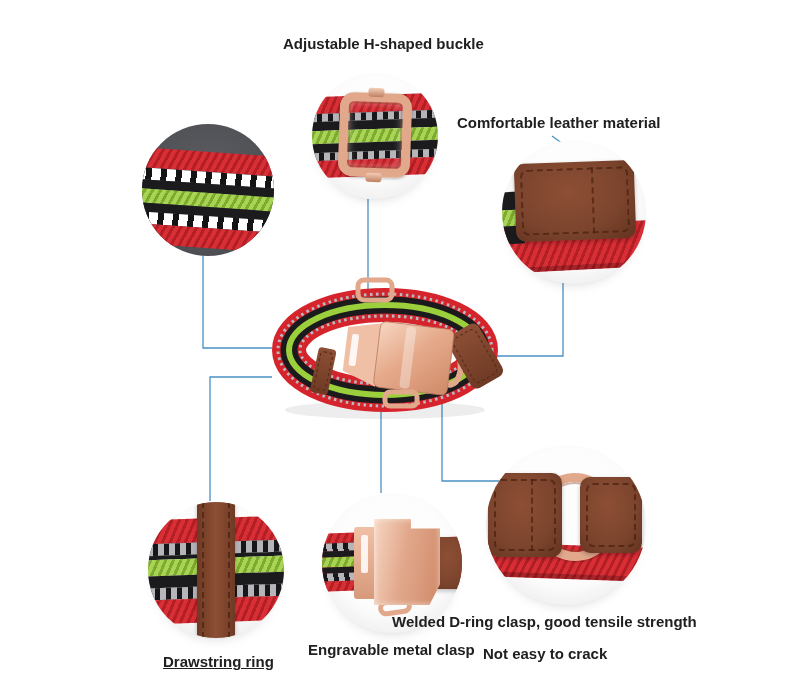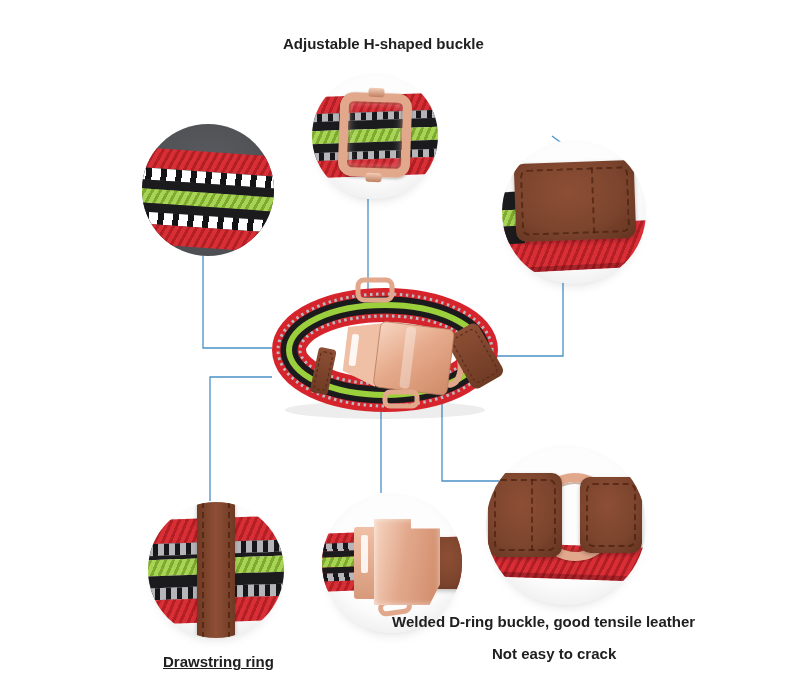--- a/index.html
+++ b/index.html
@@ -5,21 +5,21 @@
   html,body{margin:0;padding:0;background:#fff;}
   .canvas{position:relative;width:756px;height:700px;background:var(--c-canvas_bg,#fff);overflow:hidden;
           font-family:"Liberation Sans",sans-serif;}
   .lbl{position:absolute;font-weight:700;font-size:15px;color:var(--c-text,#202020);white-space:nowrap;z-index:5;}
   #lbl-adjustable{left:283px;top:35px;}
   #lbl-reflective{left:105px;top:72px;}
   #lbl-leather{left:457px;top:114px;}
   #lbl-drawstring{left:163px;top:653px;text-decoration:underline;}
   #lbl-clasp{left:308px;top:641px;}
   #lbl-dring{left:392px;top:613px;}
-  #lbl-crack{left:483px;top:645px;margin-left:9px;}
+  #lbl-crack{left:483px;top:645px;}
 
   .connectors{position:absolute;left:0;top:0;z-index:1;}
 
   .circle{position:absolute;border-radius:50%;overflow:hidden;z-index:2;}
   .c-white{background:#fdfdfd;box-shadow:inset 0 -10px 18px rgba(0,0,0,.05), 0 8px 14px -10px rgba(0,0,0,.22);}
   .tl{left:142px;top:124px;width:132px;height:132px;
       background:radial-gradient(circle at 50% 42%, #5d5e63 0%, #4c4d51 85%);}
   .tc{left:312px;top:73px;width:126px;height:126px;}
   .tr{left:502px;top:140px;width:144px;height:144px;}
   .bl{left:148px;top:502px;width:136px;height:136px;}
@@ -81,22 +81,24 @@
       <polyline points="203,256 203,348 272,348"></polyline>
       <line x1="552" y1="136" x2="574" y2="152"></line>
       <polyline points="563,283 563,356 478,356"></polyline>
       <polyline points="272,377 210,377 210,501"></polyline>
       <line x1="381" y1="402" x2="381" y2="493"></line>
       <polyline points="442,400 442,481 499,481"></polyline>
     </g>
   </svg>
 
   <div class="lbl" id="lbl-adjustable">Adjustable H-shaped buckle</div>
+  <div class="lbl" id="lbl-leather">Comfortable leather material</div>
   <div class="lbl" id="lbl-drawstring">Drawstring ring</div>
-  <div class="lbl" id="lbl-dring">Welded D-ring buckle, good tensile leather</div>
+  <div class="lbl" id="lbl-clasp">Engravable metal clasp</div>
+  <div class="lbl" id="lbl-dring">Welded D-ring clasp, good tensile strength</div>
   <div class="lbl" id="lbl-crack">Not easy to crack</div>
 
   <div class="circle tl">
     <div class="band" style="top:28px;transform:rotate(4deg);">
       <div class="stripe st-red" style="height:20px;"></div>
       <div class="stripe st-dashw" style="height:12px;"></div>
       <div class="stripe st-black" style="height:9px;"></div>
       <div class="stripe st-green" style="height:14px;"></div>
       <div class="stripe st-black" style="height:9px;"></div>
       <div class="stripe st-dashw" style="height:12px;"></div>

